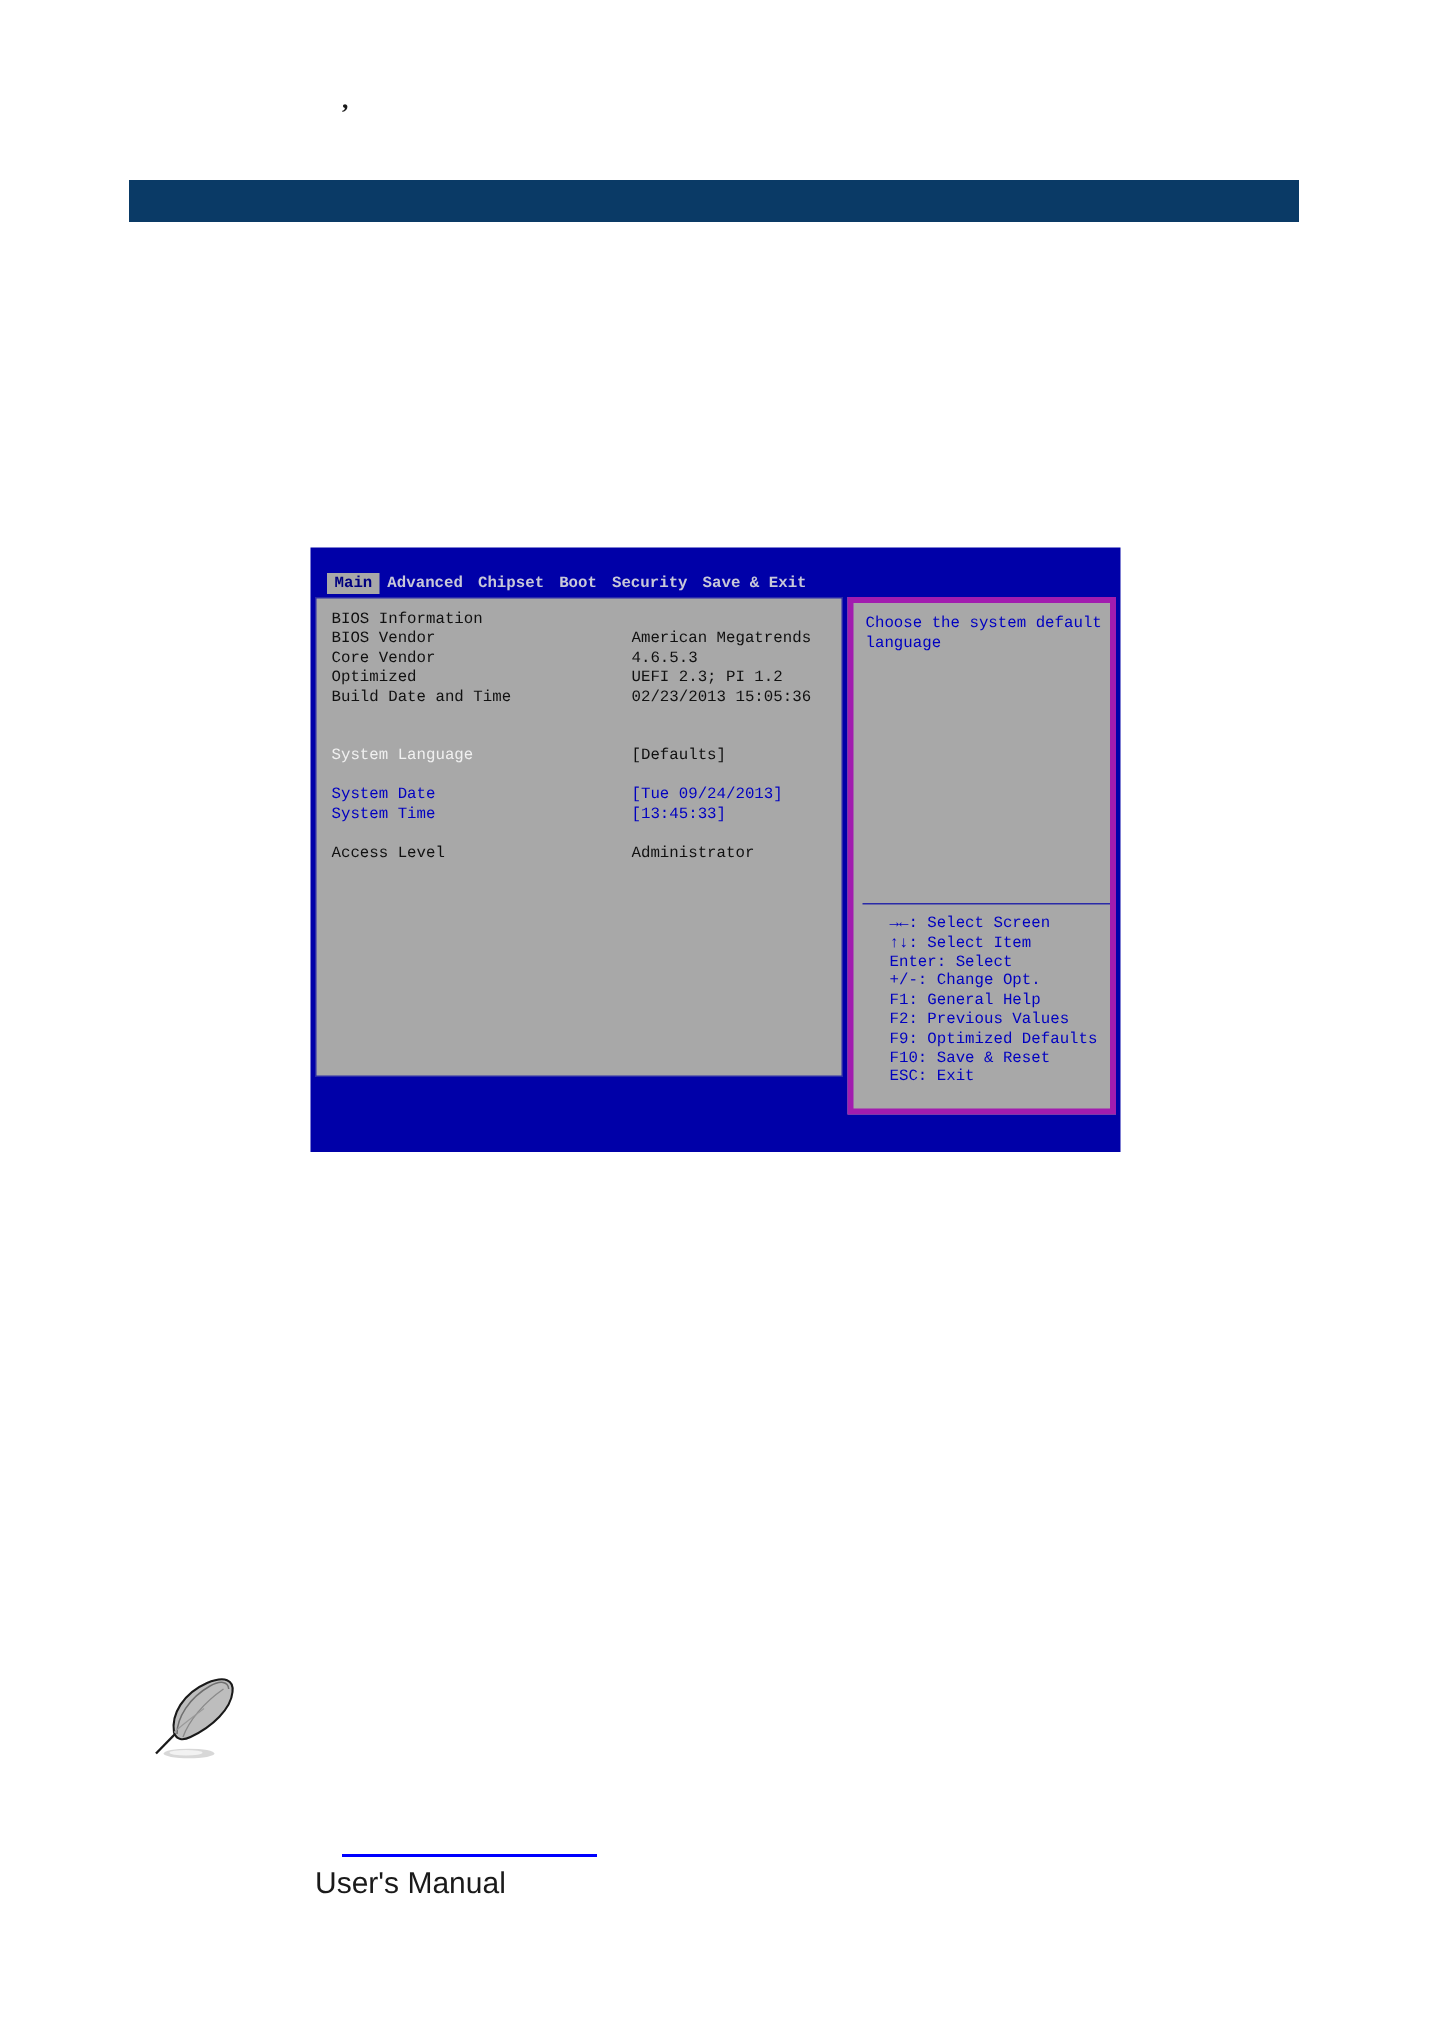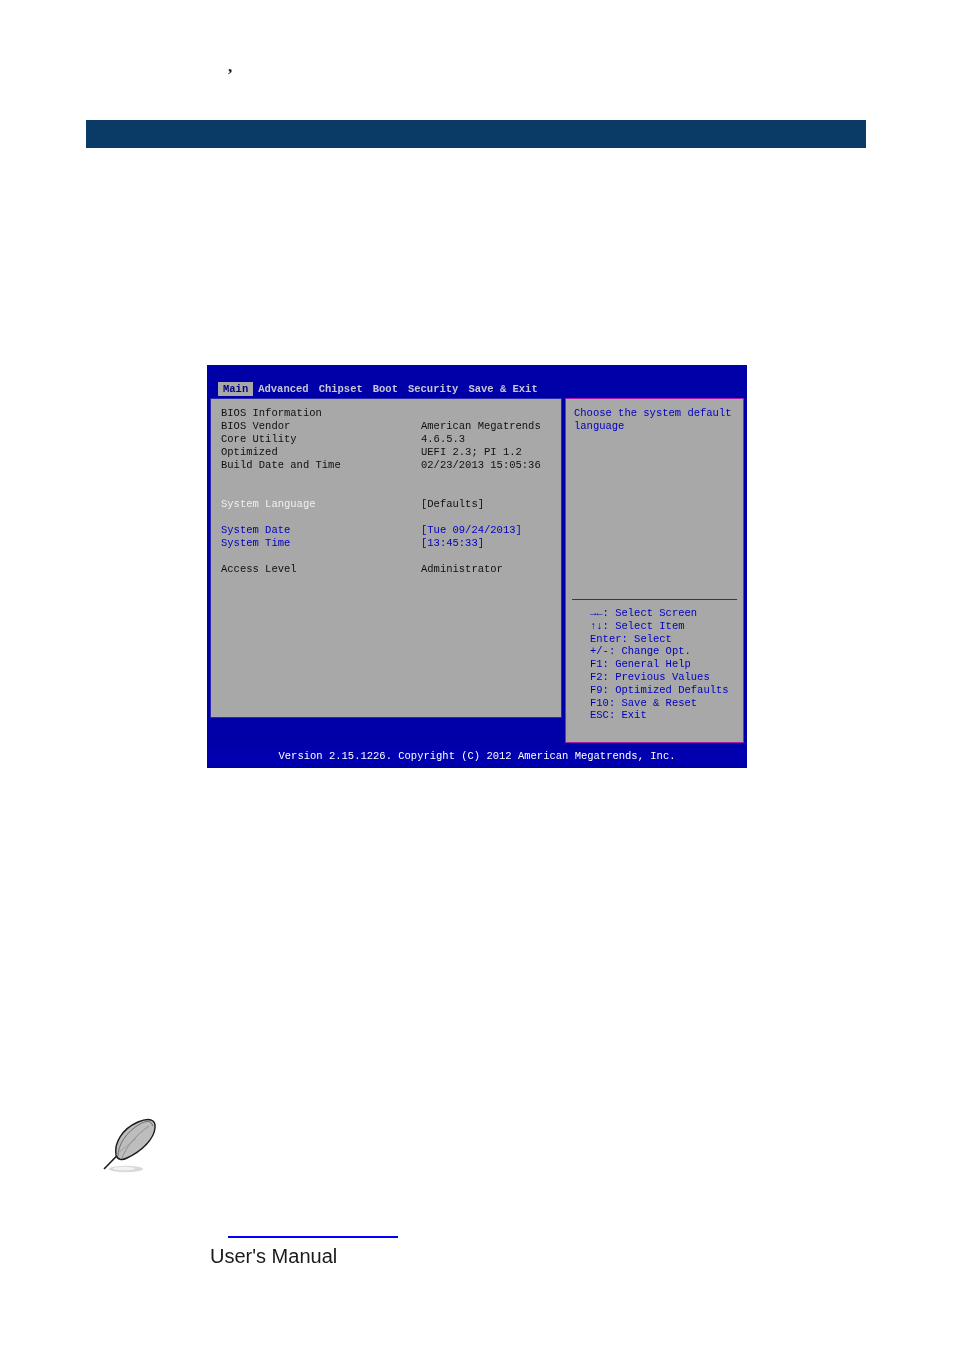--- a/index.html
+++ b/index.html
@@ -103,21 +103,21 @@
     box-sizing: border-box;
   }
 
   .panel-right {
     position: absolute;
     left: 355px;
     top: 0;
     width: 179px;
     height: 345px;
     background: #a8a8a8;
-    border: 1px solid #a21caf;
+    border: 4px solid #a21caf;
     box-sizing: border-box;
   }
 
   
   .info-list {
     position: absolute;
     left: 10px;
     top: 8px;
     right: 6px;
     font-size: 10.5px;
@@ -248,21 +248,21 @@
           <span class="info-label c-black">BIOS Information</span>
           <span class="info-value c-black"></span>
         </div>
 
         <div class="info-row">
           <span class="info-label c-black">BIOS Vendor</span>
           <span class="info-value c-black">American Megatrends</span>
         </div>
 
         <div class="info-row">
-          <span class="info-label c-black">Core Utility</span>
+          <span class="info-label c-black">Core Vendor</span>
           <span class="info-value c-black">4.6.5.3</span>
         </div>
 
         <div class="info-row">
           <span class="info-label c-black">Optimized</span>
           <span class="info-value c-black">UEFI 2.3; PI 1.2</span>
         </div>
 
         <div class="info-row">
           <span class="info-label c-black">Build Date and Time</span>
@@ -310,21 +310,20 @@
         <div class="navkey-row">F1: General Help</div>
         <div class="navkey-row">F2: Previous Values</div>
         <div class="navkey-row">F9: Optimized Defaults</div>
         <div class="navkey-row">F10: Save &amp; Reset</div>
         <div class="navkey-row">ESC: Exit</div>
       </div>
     </div>
 
   </div>
 
-  <div class="bios-footer">Version 2.15.1226. Copyright (C) 2012 American Megatrends, Inc.</div>
 </div>
 
 <div class="note-icon">
   <svg viewBox="0 0 72 62" width="72" height="62" aria-hidden="true">
     <ellipse cx="30" cy="52" rx="17" ry="3.2" fill="#d8d8d8"></ellipse>
     <ellipse cx="28" cy="51.5" rx="11" ry="1.8" fill="#f2f2f2"></ellipse>
     <path d="M8 52 L52 7" stroke="#1a1a1a" stroke-width="1.6" fill="none"></path>
     <path d="M20 38 C18 26, 26 12, 42 5 C54 0, 60 3, 59 11 C58 22, 46 34, 31 41 C26 43.5, 21.5 43, 20 38 Z" fill="#bdbdbd" stroke="#1a1a1a" stroke-width="1.4"></path>
     <path d="M22 39 C22 28, 30 15, 44 7 C51 3, 56 4, 56.5 9" stroke="#6f6f6f" stroke-width="1" fill="none"></path>
     <path d="M26 41 C30 30, 40 18, 53 9" stroke="#8a8a8a" stroke-width="0.9" fill="none"></path>

